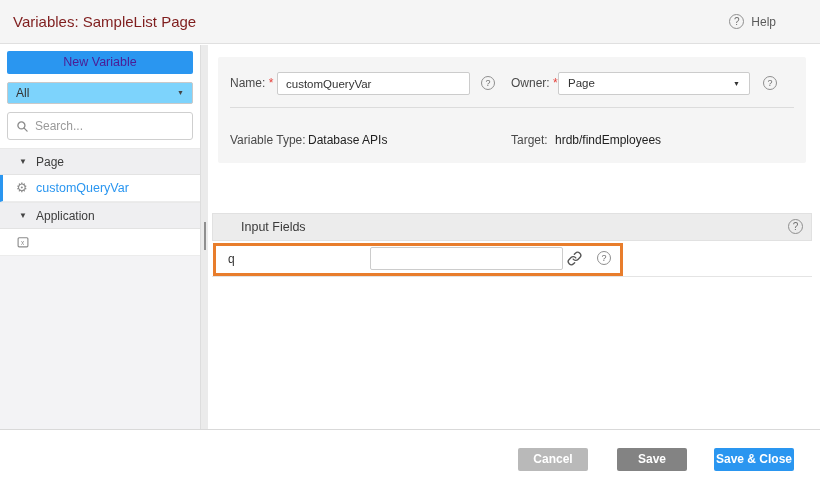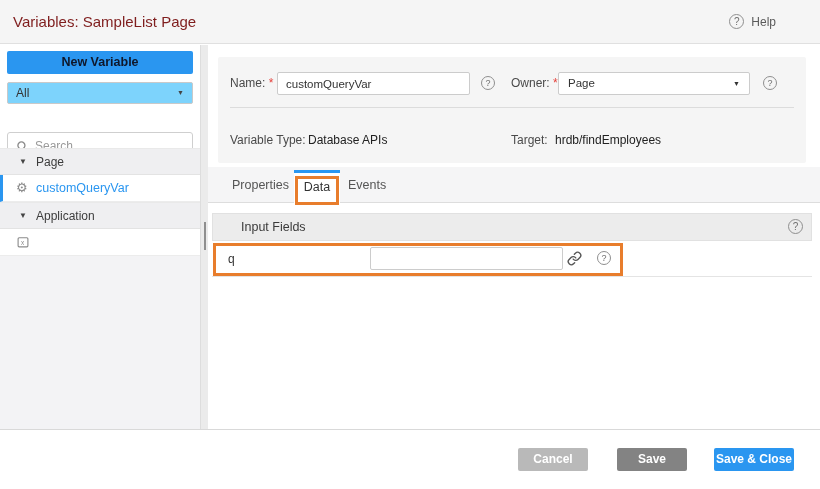--- a/index.html
+++ b/index.html
@@ -18,29 +18,29 @@
            border-radius:50%; color:#6f6f6f; font-size:10px; line-height:13px;
            text-align:center; background:transparent; flex:0 0 auto; }
   .qmark.sm { width:14px; height:14px; line-height:12px; font-size:9px; }
 
   
   .sidebar { position:absolute; left:0; top:45px; width:200px; height:384px; background:#fff; }
   .scroll-track { position:absolute; left:200px; top:45px; width:8px; height:384px;
                   background:#ebebeb; border-left:1px solid #ddd; }
   .scroll-thumb { position:absolute; left:3px; top:177px; width:2px; height:28px; background:#8f8f8f; }
   .btn-newvar { position:absolute; left:7px; top:6px; width:186px; height:23px;
-                background:#2a96f0; border:none; border-radius:2px; color:#0f172a;
-                font-size:12.5px; font-weight:bold; line-height:23px; cursor:pointer; }
+                background:#2a96f0; border:none; border-radius:2px; color:#4c1d95;
+                font-size:12.5px; font-weight:normal; line-height:23px; cursor:pointer; }
   .filter-select { position:absolute; left:7px; top:37px; width:186px; height:22px;
                    background:#7dd3fc; border:1px solid #c9c9c9; border-radius:2px;
                    font-size:12px; color:#333; line-height:20px; padding-left:8px; cursor:pointer; }
   .filter-select .caret { position:absolute; right:8px; top:0; font-size:7px; color:#444; line-height:20px; }
   .search-box { position:absolute; left:7px; top:67px; width:186px; height:28px;
                 background:#fff; border:1px solid #cfcfcf; border-radius:3px;
-                display:flex; align-items:center; padding:0 8px; gap:6px;margin-top:20px; }
+                display:flex; align-items:center; padding:0 8px; gap:6px; }
   .search-box input { border:none; outline:none; width:140px; font-size:12px; color:#333;
                       font-family:"Liberation Sans", sans-serif; background:transparent; }
   .search-box input::placeholder { color:#9a9a9a; }
   .tree-group { position:absolute; left:0; width:200px; height:27px; background:#efeff1;
                 border-bottom:1px solid #e3e3e3; border-top:1px solid #e9e9e9;
                 font-size:12px; color:#3c3c3c; line-height:26px; cursor:pointer; }
   .tree-group .tcaret { position:absolute; left:19px; top:0; font-size:8px; color:#444; line-height:26px; }
   .tree-group .glabel { position:absolute; left:36px; }
   .tree-item { position:absolute; left:0; width:200px; height:27px; background:#fff;
                border-bottom:1px solid #ececec; font-size:12.5px; line-height:26px; cursor:pointer; }
@@ -180,26 +180,20 @@
       <span class="qmark sm" style="position:absolute; left:545px; top:19px">?</span>
 
       <div class="form-divider"></div>
 
       <div class="ro-label" style="left:12px">Variable Type:</div>
       <div class="ro-value" style="left:90px">Database APIs</div>
       <div class="ro-label" style="left:293px">Target:</div>
       <div class="ro-value" style="left:337px">hrdb/findEmployees</div>
     </div>
 
-    <div class="tabbar">
-      <div class="tab" style="left:24px">Properties</div>
-      <div class="tab-active">Data</div>
-      <div class="annot tab-box"></div>
-      <div class="tab" style="left:140px">Events</div>
-    </div>
 
     <div class="if-panel">
       <div class="if-header">
         <span>Input Fields</span>
         <span class="qmark">?</span>
       </div>
       <div class="if-row">
         <div class="annot"></div>
         <span class="if-label">q</span>
         <input class="txt-input if-input" value="" style="">

